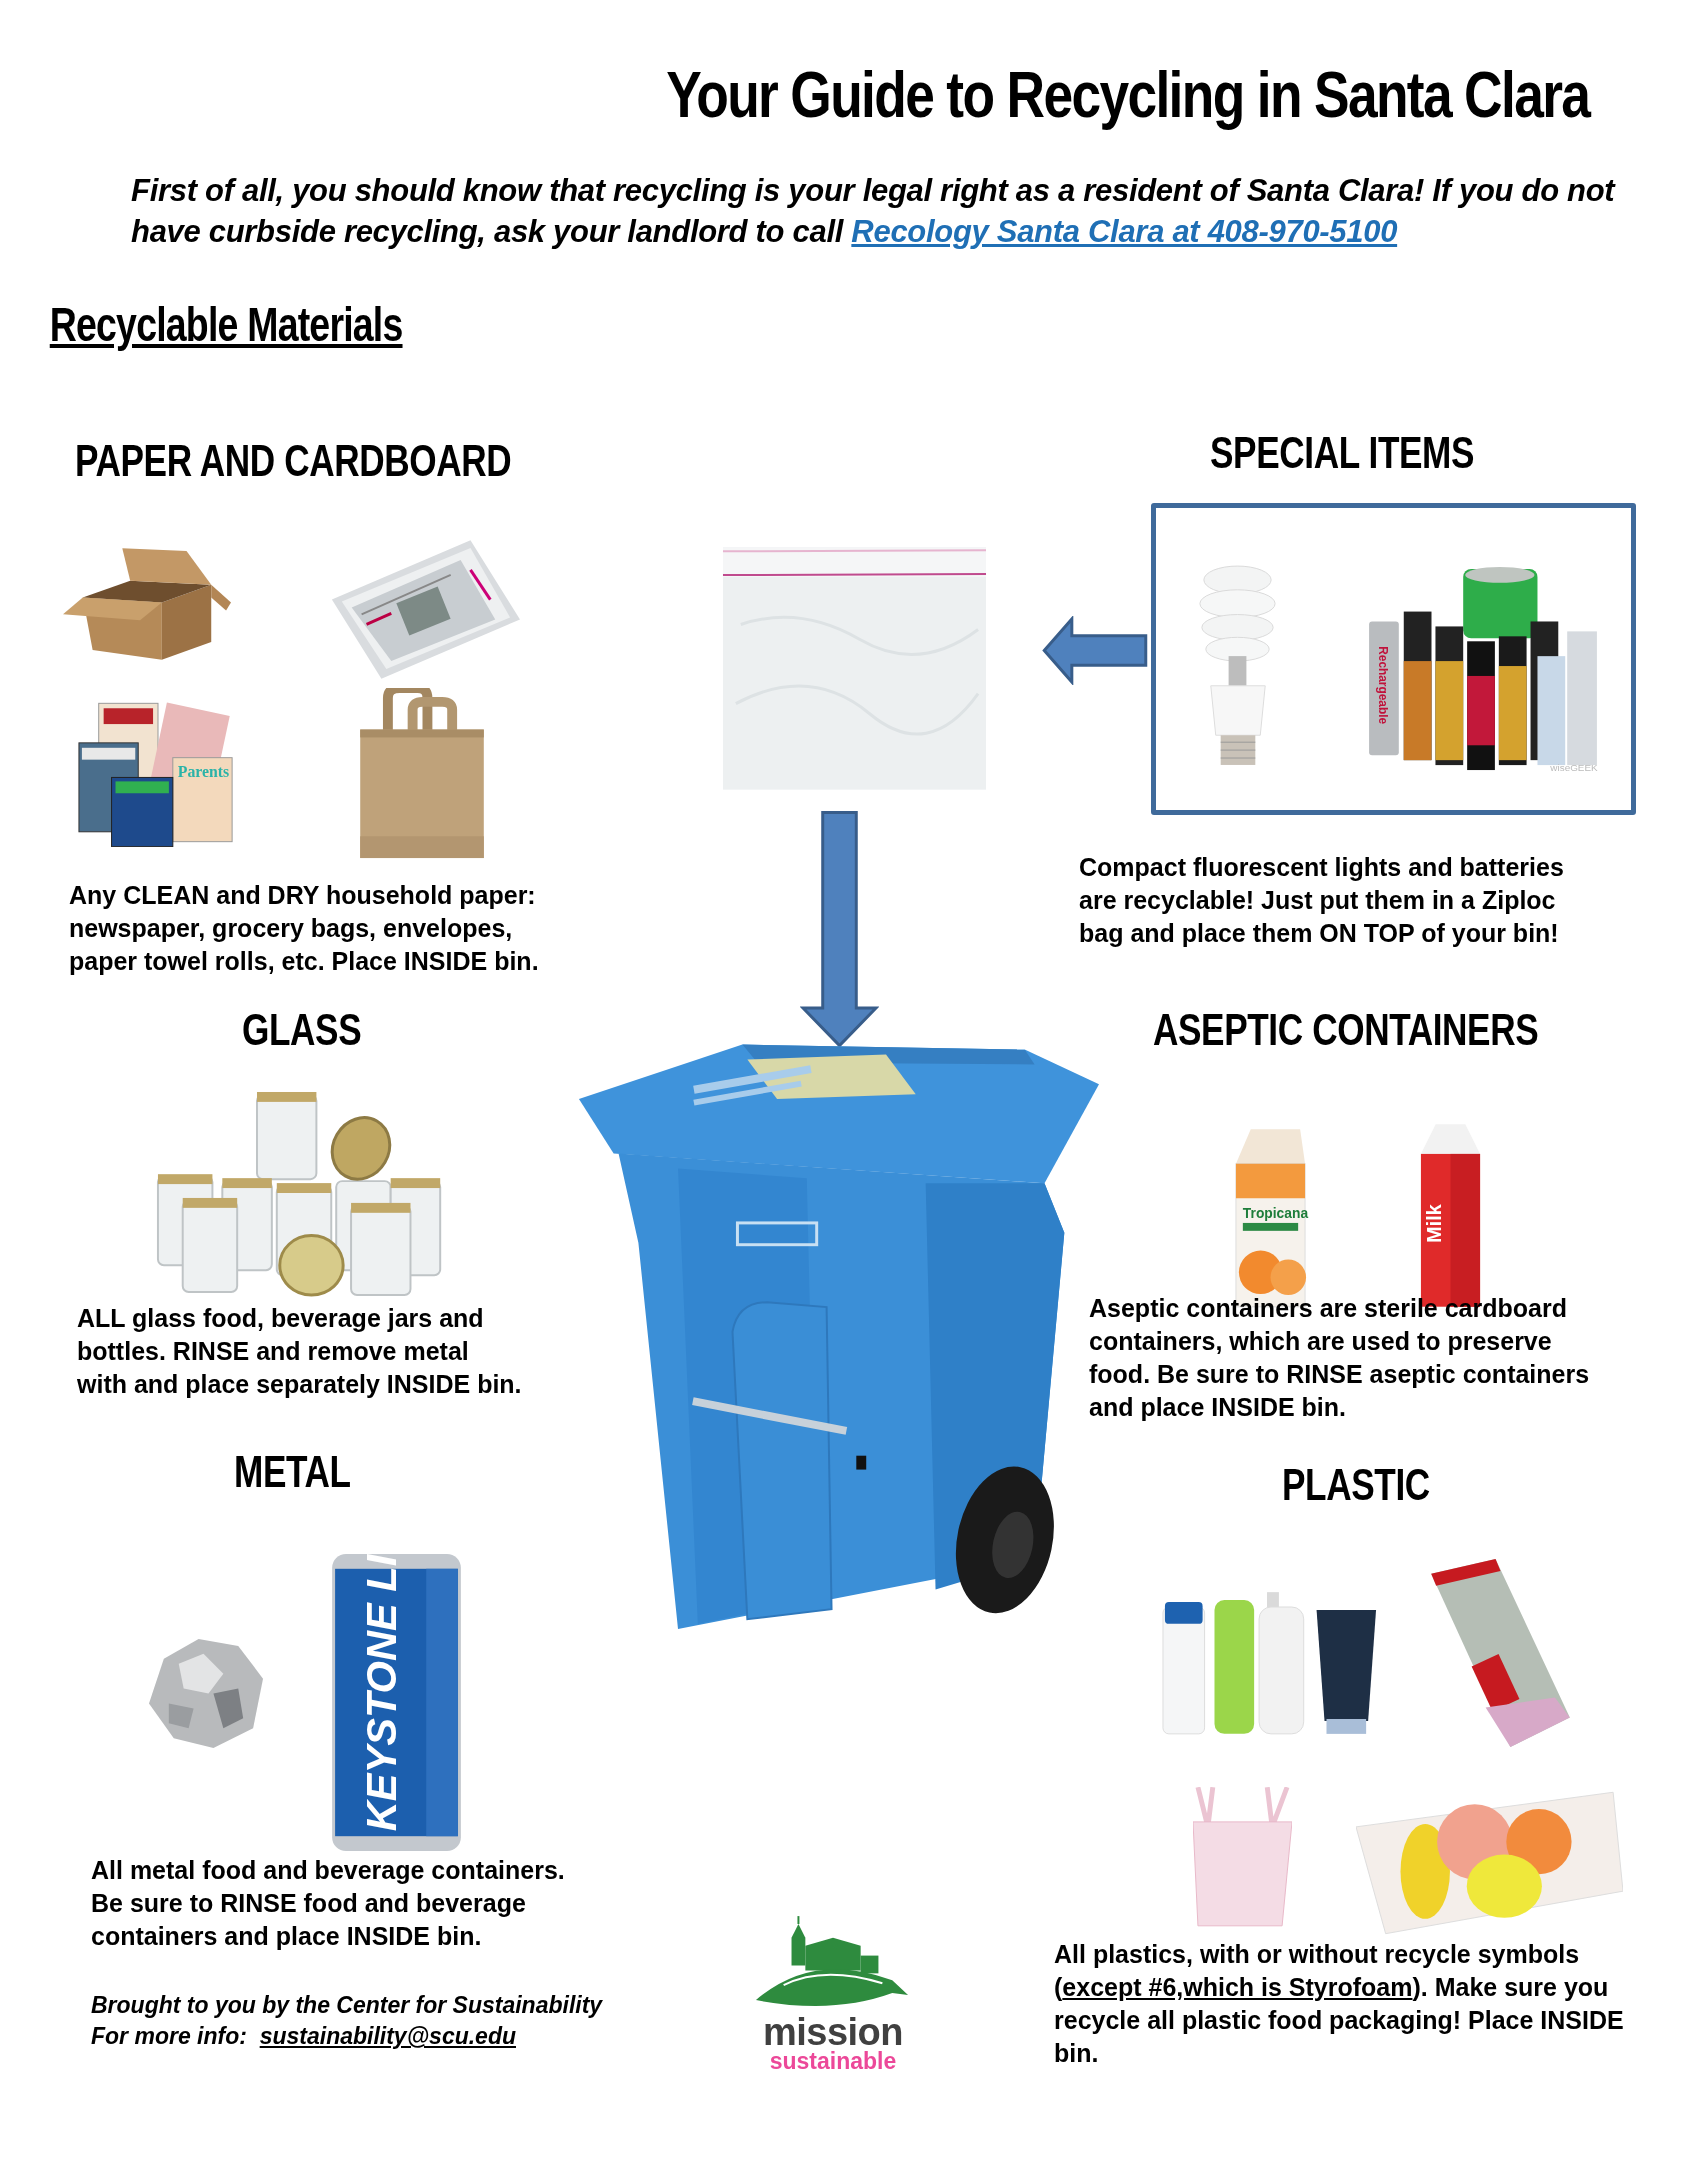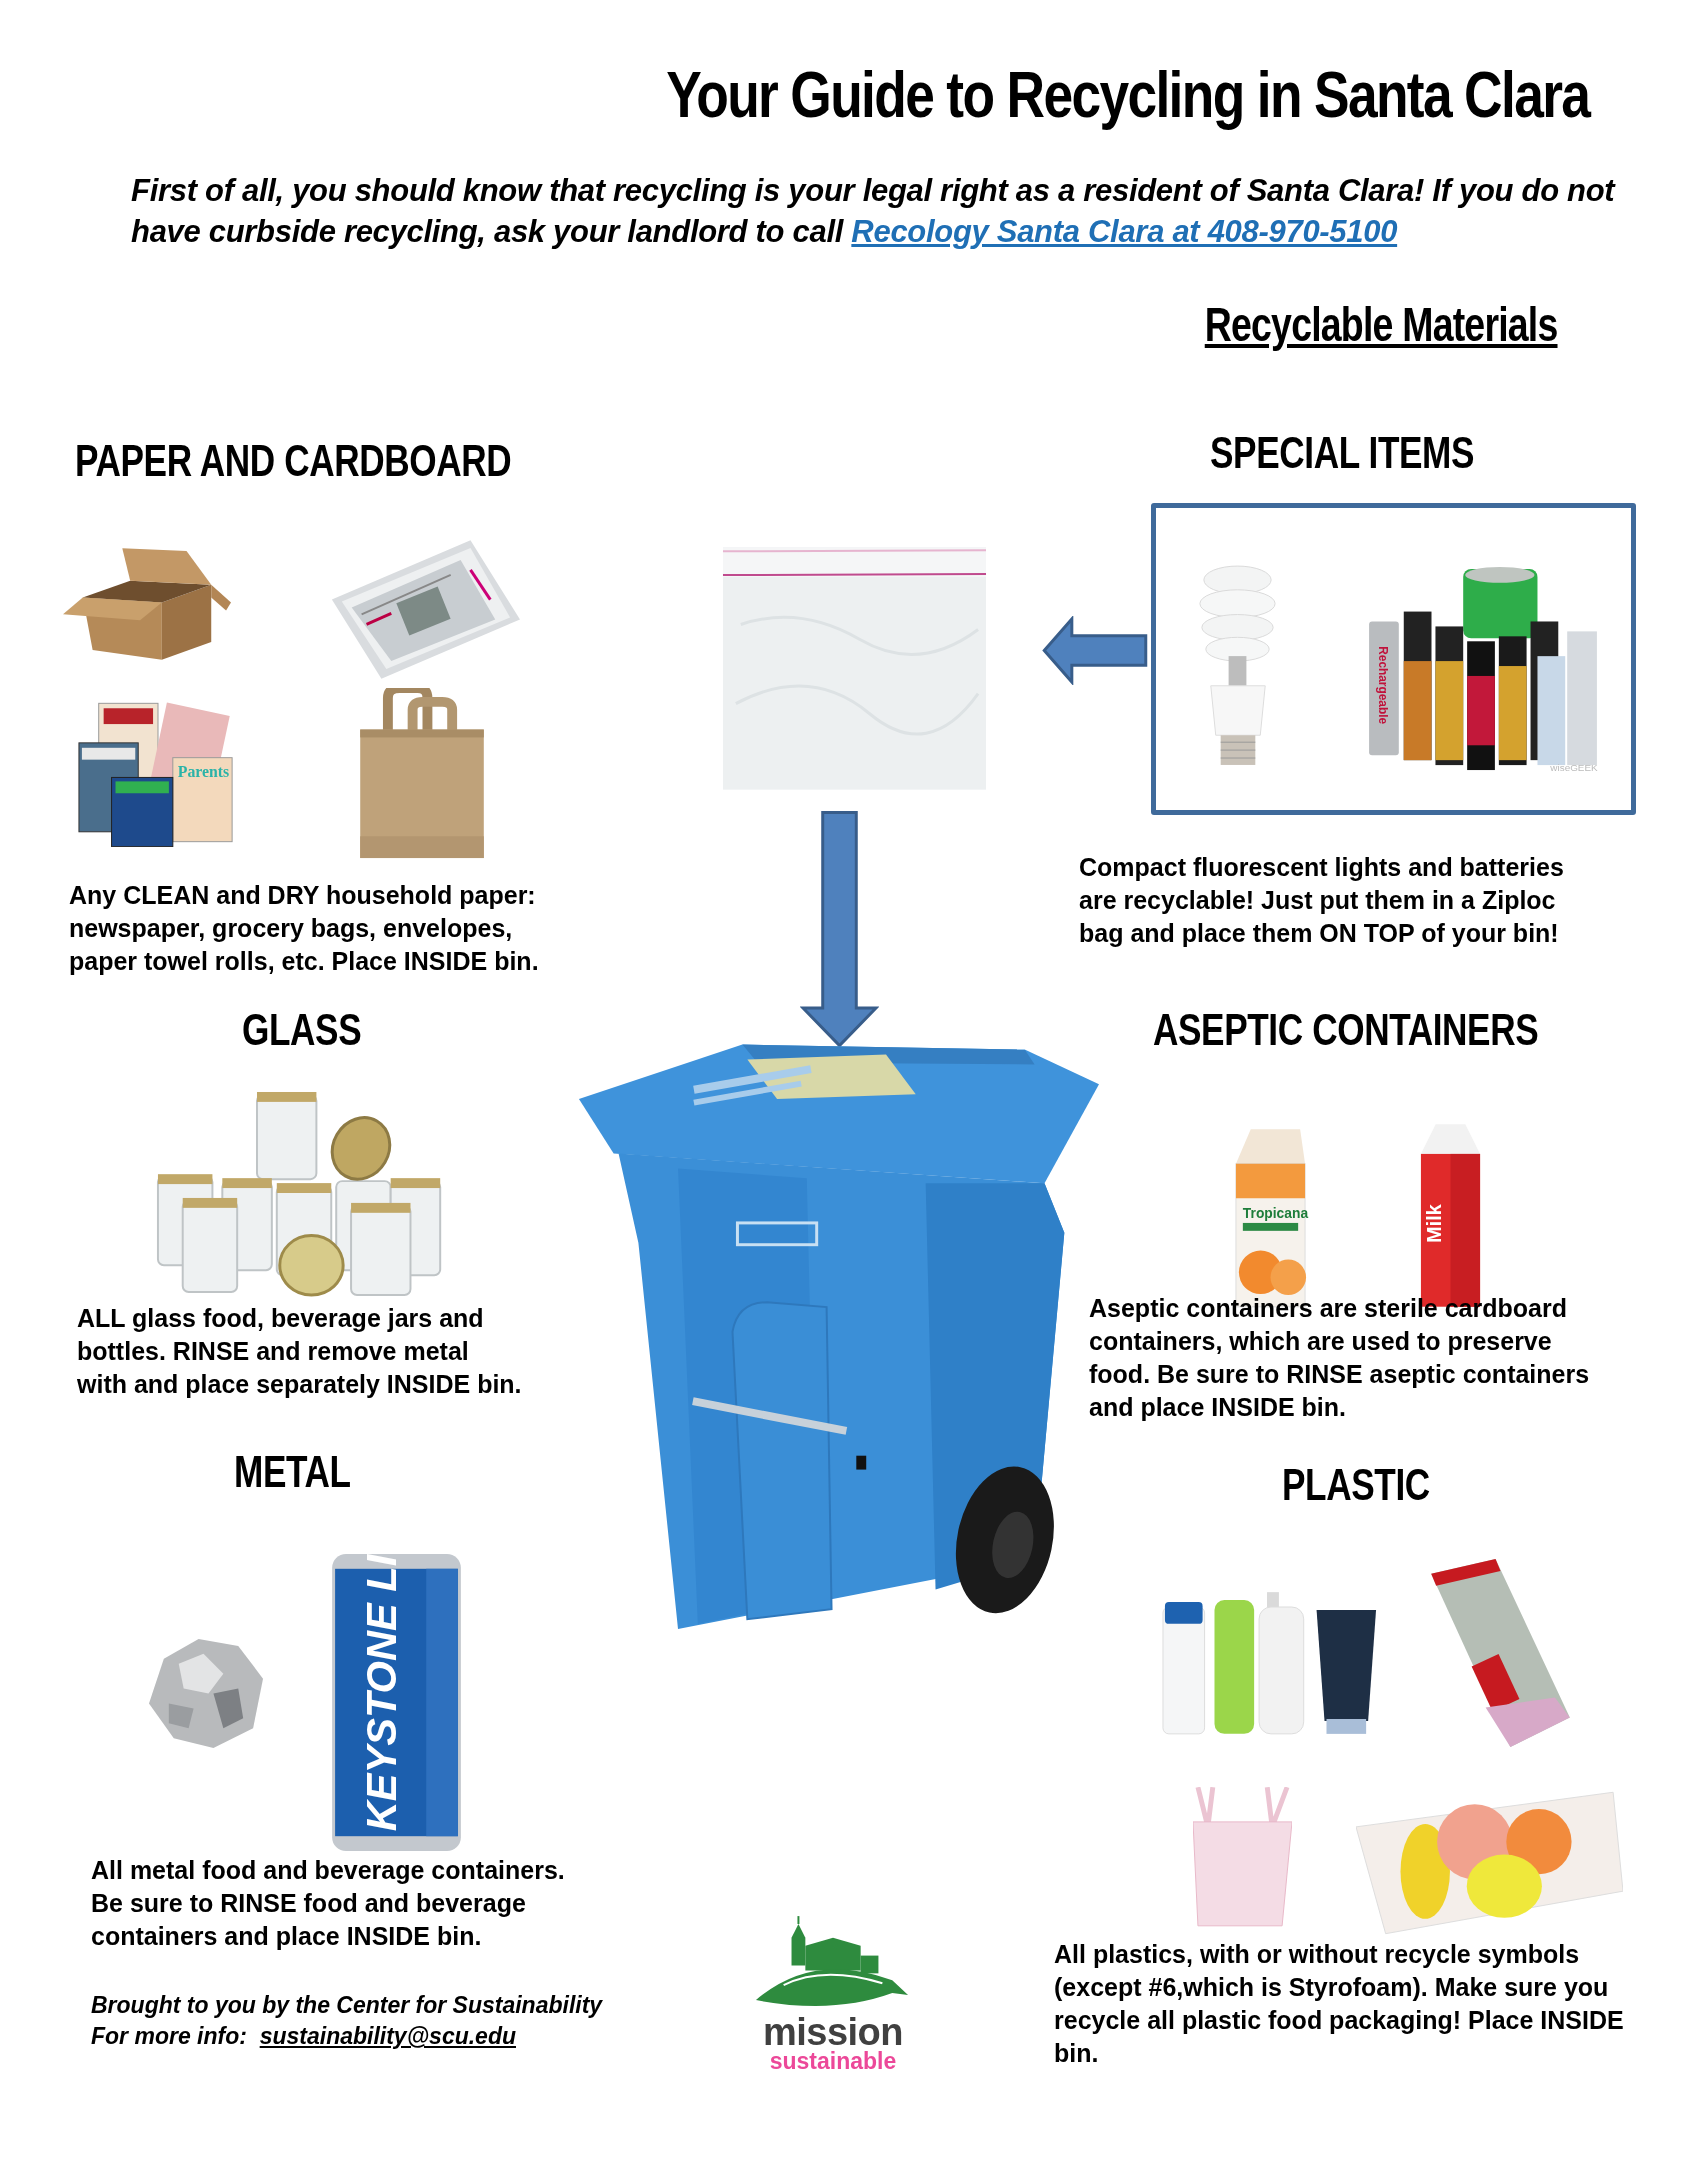--- a/index.html
+++ b/index.html
@@ -10,21 +10,21 @@
 
   
   #title-wrap { left: 8px; top: 57px; width: 1683px; text-align: right; }
   #title { font-size: 65px; font-weight: bold; letter-spacing: -2px; transform: scaleX(0.82); transform-origin: center top; display: inline-block; }
 
   
   #intro { left: 131px; top: 170px; width: 1505px; font-size: 31px; font-style: italic; font-weight: bold; line-height: 41px; letter-spacing: -0.3px; }
   #intro a { color: #1F6FB5; text-decoration: underline; }
 
   
-  #sub-wrap { left: 0; top: 297px; width: 1607px; text-align: right; }
+  #sub-wrap { left: 0; top: 297px; width: 1607px; text-align: left; }
   #subtitle { font-size: 48px; font-weight: bold; text-decoration: underline; transform: scaleX(0.78); transform-origin: center top; display: inline-block; letter-spacing: -1px; }
 
   .heading { font-size: 44px; font-weight: bold; transform: scaleX(0.8); transform-origin: left top; white-space: nowrap; letter-spacing: -0.5px; }
 
   .desc { font-size: 25px; font-weight: bold; line-height: 33px; }
 
   
   .img { position: absolute; }
 
   
@@ -292,21 +292,21 @@
 
 <svg class="img" style="left:1356px; top:1787px;" width="267" height="149" viewBox="0 0 270 150">
   <polygon points="0,40 260,5 270,105 30,148" fill="#F4EEEA" stroke="#DDD"></polygon>
   <ellipse cx="70" cy="85" rx="25" ry="48" fill="#F0D22A"></ellipse>
   <circle cx="120" cy="55" r="38" fill="#F1A28E"></circle>
   <circle cx="185" cy="55" r="33" fill="#F28B3D"></circle>
   <ellipse cx="150" cy="100" rx="38" ry="32" fill="#EFE83B"></ellipse>
 </svg>
 
 <div class="abs desc" style="left:1054px; top:1938px; width:614px;">
-  <span>All plastics, with or without recycle symbols (</span><span style="">except #6,which is Styrofoam</span><span>). Make sure you recycle all plastic food packaging!  Place INSIDE bin.</span>
+  <span>All plastics, with or without recycle symbols (</span><span style="text-decoration:underline;">except #6,which is Styrofoam</span><span>). Make sure you recycle all plastic food packaging!  Place INSIDE bin.</span>
 </div>
 
 <div class="abs" id="footer-credit">
   <div>Brought to you by the Center for Sustainability</div>
   <div><span style="white-space:pre;">For more info:  </span><span class="mail">sustainability@scu.edu</span></div>
 </div>
 
 <div class="abs" id="logo">
   <svg width="158" height="94" viewBox="0 0 160 95">
     <path d="M45,8 L52,22 L52,50 L38,50 L38,22 Z" fill="#2E8B3E"></path>

